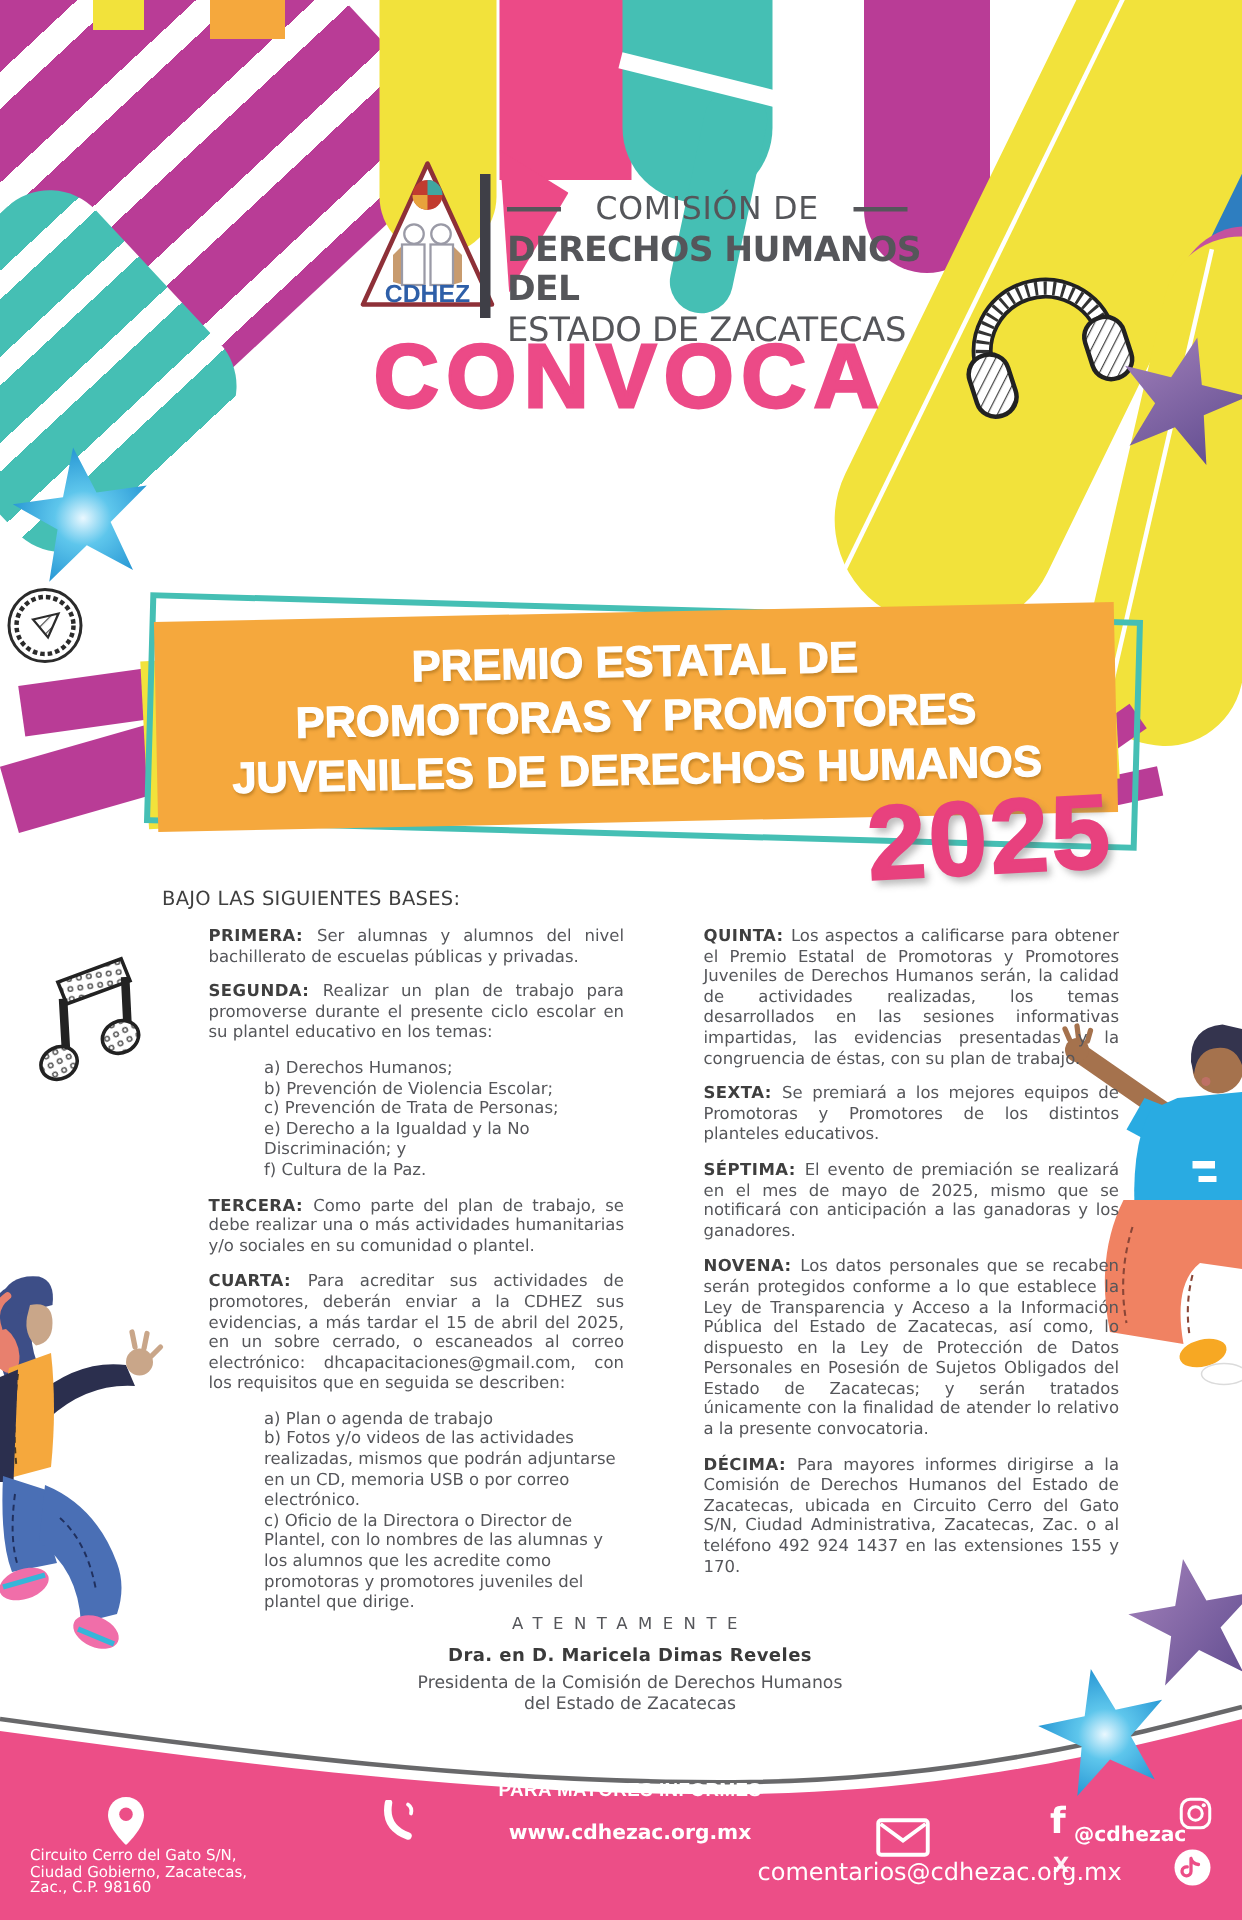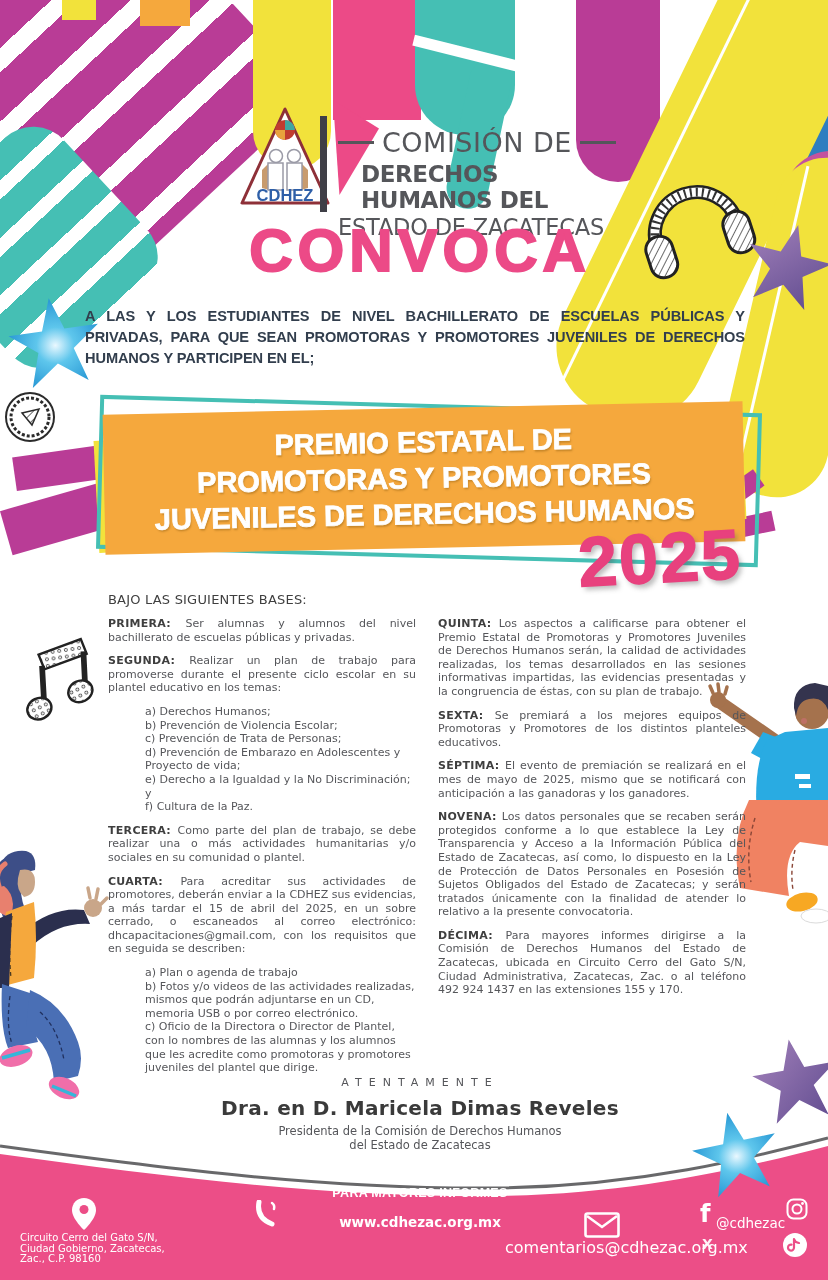--- a/index.html
+++ b/index.html
@@ -36,23 +36,23 @@
   .brush{background:#B93C96;}
   .brush-l1{left:14px;top:450px;width:104px;height:34px;transform:rotate(-8deg);}
   .brush-l2{left:4px;top:494px;width:118px;height:46px;transform:rotate(-16deg);}
   .brush-r1{left:706px;top:484px;width:58px;height:20px;transform:rotate(-35deg);}
   .brush-r2{left:722px;top:516px;width:52px;height:20px;transform:rotate(-12deg);}
 
   
   .logo-svg{left:238px;top:104px;}
   .sep-bar{left:320px;top:116px;width:7px;height:96px;background:#3F3F47;}
   .orgblock{left:338px;top:127px;width:278px;color:#55565A;}
-  .org-line1{display:flex;align-items:center;gap:8px;font-size:27px;letter-spacing:.5px;}
+  .org-line1{display:flex;align-items:center;gap:23px;font-size:21px;letter-spacing:.5px;}
   .org-line1 .dash{flex:0 0 36px;height:3px;background:#55565A;}
-  .org-line2{font-size:23px;font-weight:bold;letter-spacing:-.4px;margin-top:3px;padding-left:23px;}
+  .org-line2{font-size:23px;font-weight:bold;letter-spacing:-.4px;margin-top:3px;}
   .org-line3{font-size:22.5px;letter-spacing:-.2px;margin-top:1px;}
   .convoca{left:150px;top:216px;width:540px;text-align:center;color:#EC4A87;
     font-family:"Liberation Sans",sans-serif;font-weight:bold;font-size:60px;letter-spacing:5px;
     -webkit-text-stroke:2px #EC4A87;}
 
   .intro{left:85px;top:306px;width:660px;color:#323E4D;font-weight:bold;font-size:14.6px;
     line-height:21px;text-align:justify;font-family:"Liberation Sans",sans-serif;letter-spacing:-.1px;}
 
   
   .banner-yellow{left:96px;top:424px;width:648px;height:112px;background:#F2E23B;transform:rotate(-3deg);}
@@ -63,47 +63,47 @@
     font-size:29px;line-height:36px;-webkit-text-stroke:.8px #fff;
     text-shadow:1px 2px 2px rgba(110,70,0,.35);}
   .year{left:578px;top:516px;width:250px;color:#E8417E;font-family:"Liberation Sans",sans-serif;
     font-weight:bold;font-size:70px;letter-spacing:2px;transform:rotate(-3deg);
     text-shadow:3px 4px 5px rgba(90,90,90,.4);-webkit-text-stroke:1.5px #E8417E;}
 
   
   .bases{left:108px;top:592px;width:638px;color:#55565A;}
   .bases-heading{font-weight:normal;font-size:13px;color:#3F3F3F;letter-spacing:.2px;margin-bottom:10px;}
   .cols{display:flex;gap:22px;}
-  .col{width:308px;font-size:11px;line-height:13.6px;text-align:justify;}
+  .col{width:308px;font-size:11px;line-height:13.6px;text-align:justify;margin-left:31px;}
   .base{margin:0 0 10px 0;}
   .base .lbl{font-weight:bold;color:#3F3F3F;letter-spacing:.3px;}
   .sublist{padding-left:37px;margin:0 0 10px 0;text-align:left;}
   .subitem{margin:0;}
 
   
   .sig{left:160px;top:1076px;width:520px;text-align:center;color:#55565A;}
   .sig .salut{font-size:11px;letter-spacing:7px;}
-  .sig .name{font-size:20px;font-weight:bold;color:#3A3A3A;margin-top:7px;letter-spacing:.3px;}
+  .sig .name{font-size:12px;font-weight:bold;color:#3A3A3A;margin-top:7px;letter-spacing:.3px;}
   .sig .t1,.sig .t2{font-size:11.5px;line-height:14px;}
   .sig .t1{margin-top:4px;}
 
   
   .footer-svg{left:0;top:1118px;}
   .f-heading{left:300px;top:1186px;width:240px;text-align:center;font-weight:bold;font-size:12.5px;
     color:#fff;letter-spacing:.3px;font-family:"Liberation Sans",sans-serif;}
   .f-web{left:320px;top:1214px;width:200px;text-align:center;font-weight:bold;font-size:13.5px;color:#fff;}
   .f-pin{left:72px;top:1198px;}
   .f-address{left:20px;top:1233px;width:160px;font-size:10px;line-height:10.5px;color:#fff;}
   .f-phone-icon{left:252px;top:1200px;}
   .f-phone{left:190px;top:1224px;width:140px;font-size:9.5px;line-height:10.5px;color:#fff;}
   .f-phone .num{color:#F4A9C7;}
   .f-env{left:584px;top:1212px;}
   .f-email{left:505px;top:1238px;width:190px;text-align:center;font-size:16px;color:#fff;}
   .f-fb{left:700px;top:1200px;font-size:24px;font-weight:bold;color:#fff;}
-  .f-handle{left:716px;top:1215px;font-size:13.5px;font-weight:normal;color:#fff;}
+  .f-handle{left:716px;top:1215px;font-size:13.5px;font-weight:bold;color:#fff;}
   .f-x{left:702px;top:1236px;font-size:14px;font-weight:bold;color:#fff;opacity:.92;}
   .f-ig{left:786px;top:1198px;}
   .f-tt{left:782px;top:1232px;}
 
   .z1{z-index:1;} .z2{z-index:2;} .z3{z-index:3;} .z4{z-index:4;}
   .z5{z-index:5;} .z6{z-index:6;} .z7{z-index:7;}
 </style>
 </head>
 <body>
 
@@ -203,42 +203,40 @@
     <div class="org-line1">
       <span class="dash"></span>
       <span>COMISIÓN DE</span>
       <span class="dash"></span>
     </div>
     <div class="org-line2">DERECHOS HUMANOS DEL</div>
     <div class="org-line3">ESTADO DE ZACATECAS</div>
   </div>
   <div class="abs z3 convoca">CONVOCA</div>
 
-  <div class="abs z3 intro">A LAS Y LOS ESTUDIANTES DE NIVEL BACHILLERATO DE ESCUELAS PÚBLICAS Y PRIVADAS, PARA QUE SEAN PROMOTORAS Y PROMOTORES JUVENILES DE DERECHOS HUMANOS Y PARTICIPEN EN EL;</div>
 
   <div class="abs z2 banner-yellow"></div>
   <div class="abs z2 banner-teal"></div>
   <div class="abs z3 banner-orange">
     <div>PREMIO ESTATAL DE</div>
     <div>PROMOTORAS Y PROMOTORES</div>
     <div>JUVENILES DE DERECHOS HUMANOS</div>
   </div>
   <div class="abs z4 year">2025</div>
 
   <div class="abs z5 bases">
     <div class="bases-heading">BAJO LAS SIGUIENTES BASES:</div>
     <div class="cols">
       <div class="col">
           <p class="base"><span class="lbl">PRIMERA: </span>Ser alumnas y alumnos del nivel bachillerato de escuelas públicas y privadas.</p>
           <p class="base"><span class="lbl">SEGUNDA: </span>Realizar un plan de trabajo para promoverse durante el presente ciclo escolar en su plantel educativo en los temas:</p>
           <div class="sublist">
             <div class="subitem">a)  Derechos Humanos;</div>
             <div class="subitem">b)  Prevención de Violencia Escolar;</div>
             <div class="subitem">c)  Prevención de Trata de Personas;</div>
-            <div class="subitem">d)  Prevención de Embarazo en Adolescentes y Proyecto de vida;</div>
             <div class="subitem">e)  Derecho a la Igualdad y la No Discriminación; y</div>
             <div class="subitem">f)  Cultura de la Paz.</div>
           </div>
           <p class="base"><span class="lbl">TERCERA: </span>Como parte del plan de trabajo, se debe realizar una o más actividades humanitarias y/o sociales en su comunidad o plantel.</p>
           <p class="base"><span class="lbl">CUARTA: </span>Para acreditar sus actividades de promotores, deberán enviar a la CDHEZ sus evidencias, a más tardar el 15 de abril del 2025, en un sobre cerrado, o escaneados al correo electrónico: dhcapacitaciones@gmail.com, con los requisitos que en seguida se describen:</p>
           <div class="sublist">
             <div class="subitem">a)  Plan o agenda de trabajo</div>
             <div class="subitem">b)  Fotos y/o videos de las actividades realizadas, mismos que podrán adjuntarse en un CD, memoria USB o por correo electrónico.</div>
             <div class="subitem">c)  Oficio de la Directora o Director de Plantel, con lo nombres de las alumnas y los alumnos que les acredite como promotoras y promotores juveniles del plantel que dirige.</div>
           </div>

